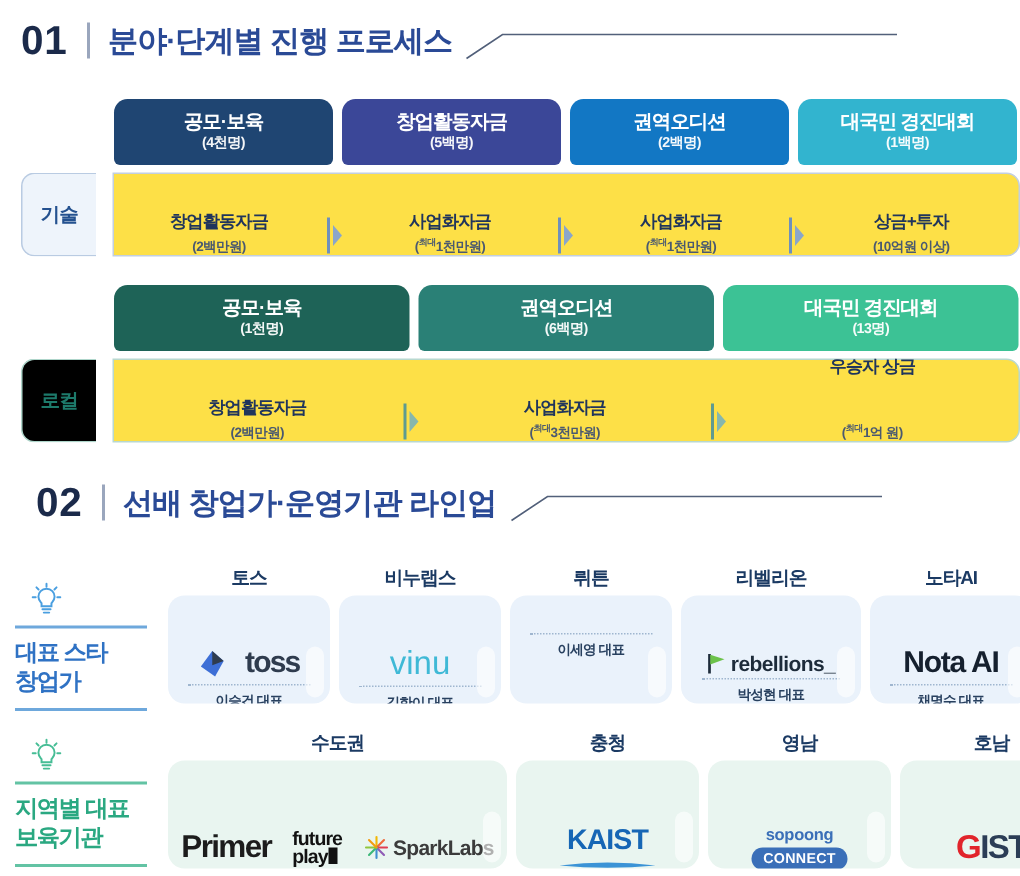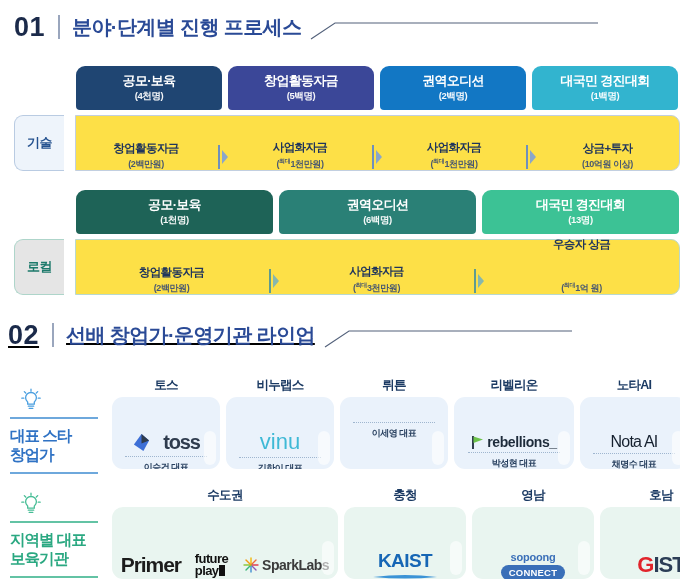--- a/index.html
+++ b/index.html
@@ -29,21 +29,21 @@
   
   .proc-block { position: absolute; left: 14px; }
   .side-tab {
     position: absolute; width: 50px; height: 56px;
     border: 1.4px solid #b9cbe2; border-right: none;
     border-radius: 9px 0 0 9px;
     background: #eef4fb;
     display: flex; align-items: center; justify-content: center;
     font-size: 13px; font-weight: 800; color: #24518f; letter-spacing: -0.5px;
   }
-  .side-tab.local { background: #e5e5e5; border-color: #aed5ca; color: #1d7a6b; }
+  .side-tab.local { background: #000000; border-color: #aed5ca; color: #1d7a6b; }
 
   .stage-row { position: absolute; left: 62px; display: flex; gap: 6px; }
   .stage-box {
     height: 44px; border-radius: 9px 9px 4px 4px;
     display: flex; flex-direction: column; align-items: center; justify-content: center;
     color: #ffffff; line-height: 1.15;
   }
   .stage-name { font-size: 13px; font-weight: 800; letter-spacing: -0.7px; }
   .stage-cnt { font-size: 9.5px; font-weight: 600; letter-spacing: -0.4px; margin-top: 2px; opacity: .95; }
 
@@ -95,21 +95,21 @@
   .logo-area { display: flex; align-items: center; justify-content: center; gap: 12px; flex: 1; width: 100%; margin-top: 44px; }
   .card-sep { width: 76%; height: 1px; border-top: 1px dotted #9fb6cf; margin: 2px 0 0; }
   .card-ceo { font-size: 9px; font-weight: 700; color: #28405f; letter-spacing: -0.5px; padding: 4px 0 6px; }
 
   
   .lg { display: flex; align-items: center; justify-content: center; }
   .lg-toss { font-size: 20px; font-weight: 800; color: #2f3c4e; letter-spacing: -1.2px; }
   .lg-vinu { font-size: 22px; font-weight: 400; color: #3fb9d6; letter-spacing: 0px; }
   .lg-wrtn { font-size: 20px; font-weight: 800; color: #e8452c; letter-spacing: -0.8px; }
   .lg-reb { font-size: 14px; font-weight: 600; color: #1d2b3a; letter-spacing: -0.4px; }
-  .lg-nota { font-size: 16px; font-weight: 400; color: #15202e; letter-spacing: -0.8px; }
+  .lg-nota { font-size: 20px; font-weight: 700; color: #15202e; letter-spacing: -0.8px; }
   .lg-primer { font-size: 21px; font-weight: 700; color: #1c1c1c; letter-spacing: -1.1px; }
   .lg-fp { font-size: 13px; font-weight: 900; color: #111; line-height: .95; text-align: left; letter-spacing: -0.6px; }
   .lg-spark { font-size: 14px; font-weight: 700; color: #3b3b3b; letter-spacing: -0.5px; }
   .lg-kaist { font-size: 19px; font-weight: 800; color: #1666b5; letter-spacing: -0.6px; }
   .lg-sopoong { font-size: 11px; font-weight: 700; color: #3a6fb8; letter-spacing: -0.2px; text-align: center; }
   .lg-connect {
     font-size: 9.5px; font-weight: 800; color: #ffffff; background: #3a6fb8;
     border-radius: 9px; padding: 2px 8px; letter-spacing: 0.2px; margin-top: 2px;
   }
   .lg-gist { font-size: 22px; font-weight: 900; letter-spacing: -1px; }
@@ -229,21 +229,21 @@
             <polygon points="6,6 12,13 6,20" fill="#86b7ad"></polygon>
           </svg>
       </div>
       <div class="fund-cell" style="width:191px;gap:27px;">
         <span class="fund-name">우승자 상금</span>
         <span class="fund-amt">(<sup>최대</sup><span>1억 원</span>)</span>
       </div>
     </div>
   </div>
 
-  <div class="sec-head" style="position:absolute;left:8px;top:318px;width:652px;height:34px;text-decoration:underline;">
+  <div class="sec-head" style="position:absolute;left:24px;top:318px;width:652px;height:34px;">
     <span class="sec-num">02</span>
     <span class="sec-bar"></span>
     <span class="sec-title">선배 창업가·운영기관 라인업</span>
     <span class="sec-rule">
       <svg width="250" height="28" viewBox="0 0 250 28">
         <polyline points="2,26 26,10 249,10" fill="none" stroke="#52607a" stroke-width="1.1"></polyline>
       </svg>
     </span>
   </div>
 

